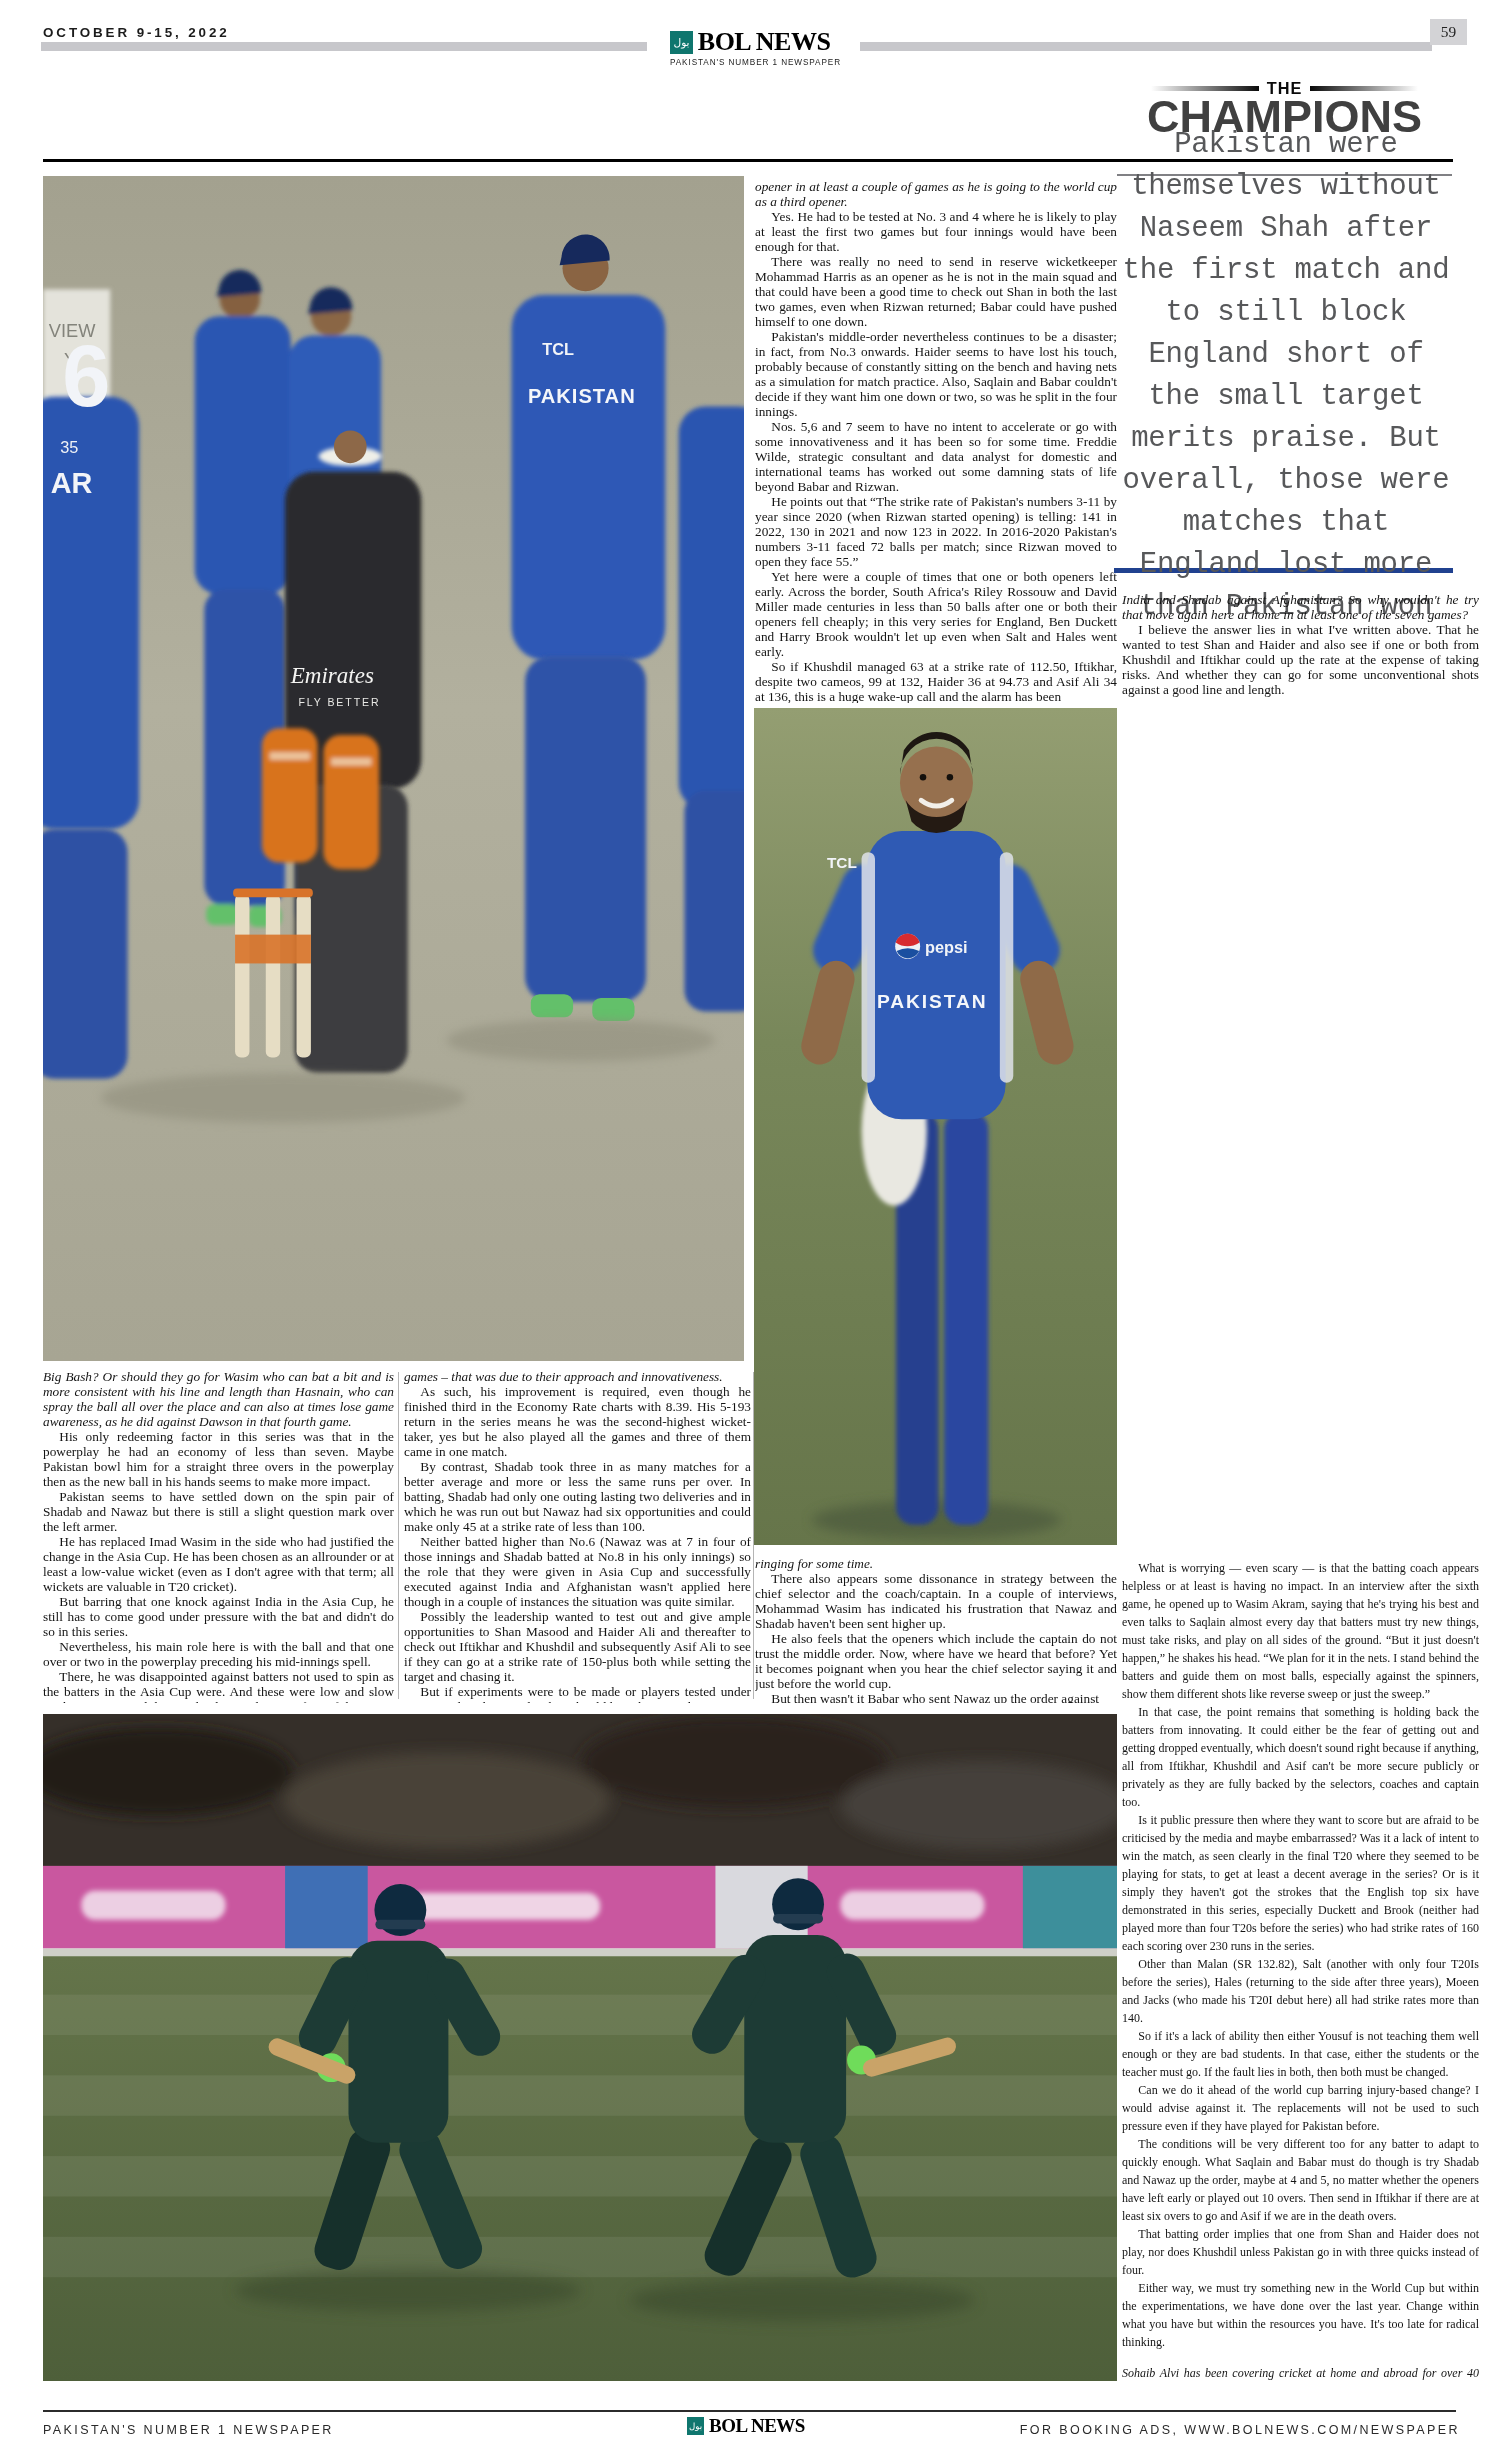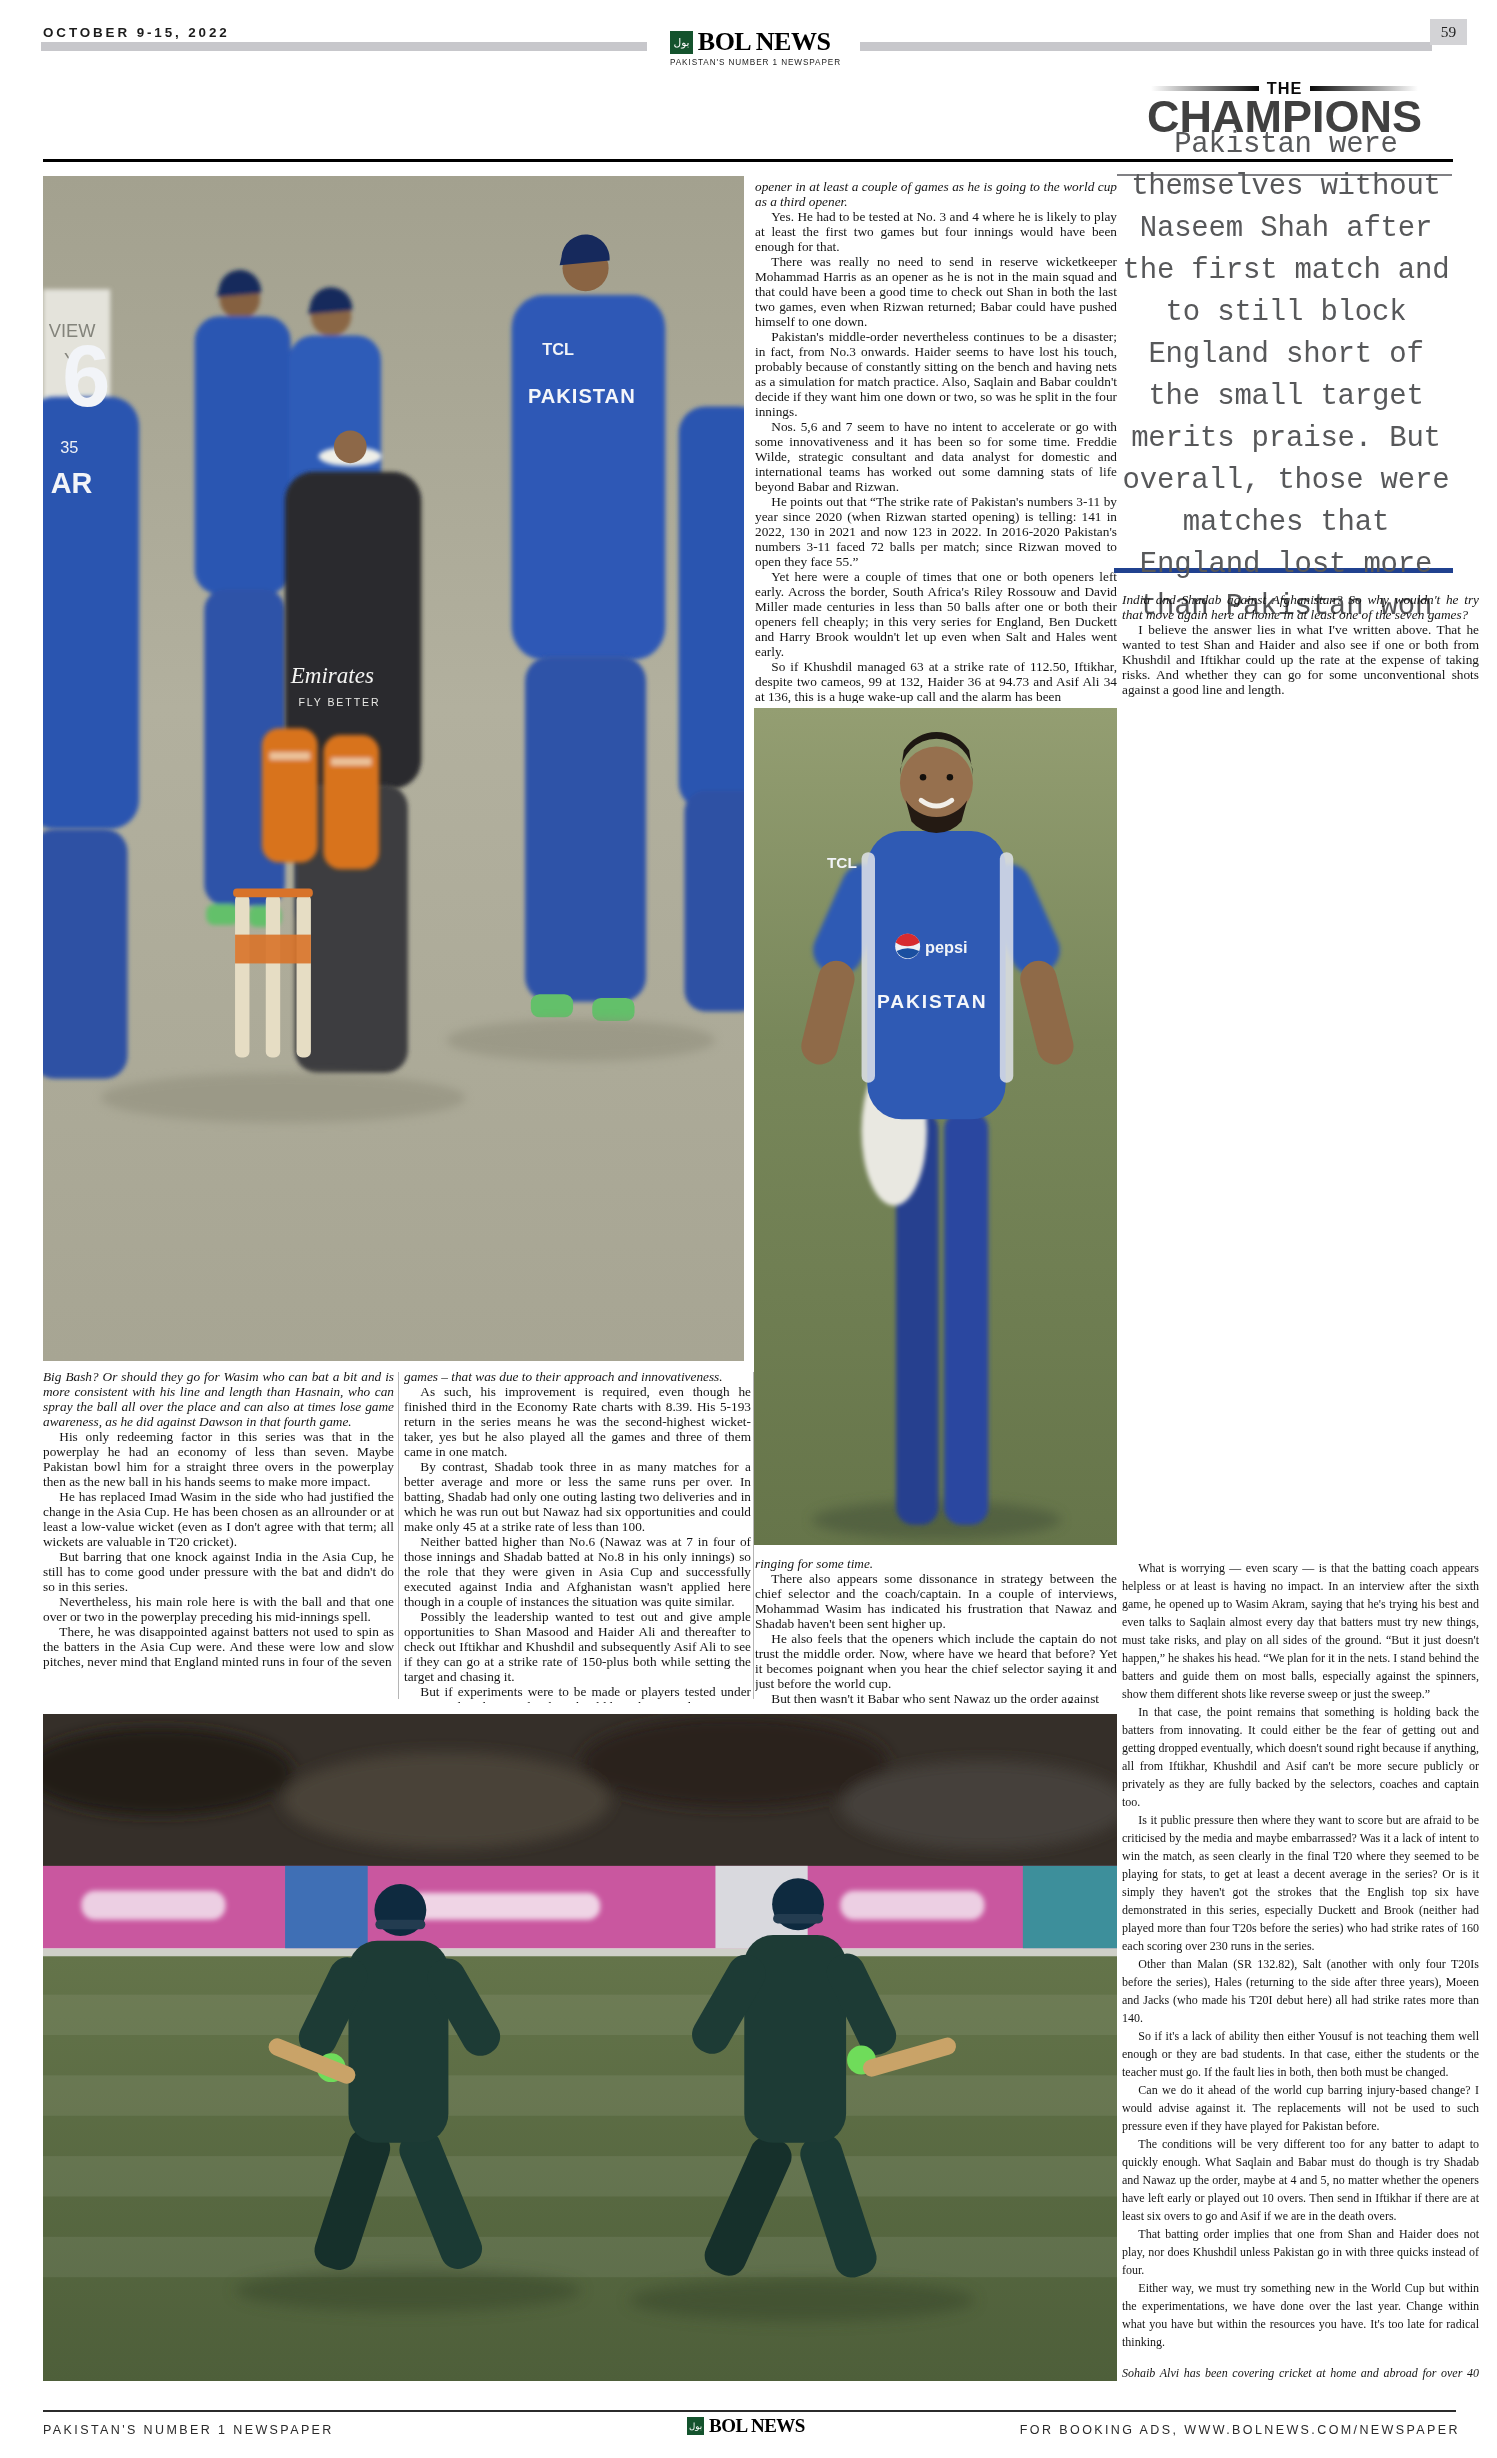--- a/index.html
+++ b/index.html
@@ -6,21 +6,21 @@
   .page{position:relative;width:1498px;height:2458px;background:#ffffff;margin:0 auto;
         font-family:"Liberation Serif",serif;color:#141414;overflow:hidden;}
   .abs{position:absolute;}
 
   
   .date{font-family:"Liberation Sans",sans-serif;font-size:13.4px;font-weight:600;letter-spacing:2.9px;color:#1c1c1c;}
   .graybar{background:#c7c7cb;height:8.6px;}
   .pagebox{background:#d3d3d6;width:37px;height:26px;display:flex;align-items:center;justify-content:center;
            font-family:Liberation Serif, serif;font-size:15.4px;color:#222;}
   .logo{display:flex;align-items:center;gap:4.8px;}
-  .logo .box{width:23px;height:23px;background:#14532d;color:#fff;display:flex;align-items:center;justify-content:center;
+  .logo .box{width:23px;height:23px;background:#0f766e;color:#fff;display:flex;align-items:center;justify-content:center;
              font-size:10.6px;font-family:"Liberation Sans",sans-serif;}
   .logo .word{font-family:"Liberation Serif",serif;font-weight:700;font-size:26px;letter-spacing:-0.5px;color:#000;}
   .tagline{font-family:"Liberation Sans",sans-serif;font-size:8.2px;letter-spacing:0.9px;color:#222;margin-top:1px;}
 
   
   .masthead{width:341px;text-align:center;}
   .masthead .the-row{display:flex;align-items:center;justify-content:center;gap:7.7px;}
   .masthead .the{font-family:"Liberation Sans",sans-serif;font-weight:800;font-size:16.3px;letter-spacing:1px;color:#0a0a0a;}
   .mbar{height:5.8px;width:108px;}
   .mbar.l{background:linear-gradient(to left,#0a0a0a,rgba(0,0,0,0));}
@@ -244,20 +244,21 @@
           <text x="178" y="255" font-family="Liberation Sans, sans-serif" font-size="17" font-weight="bold" fill="#f2f4f8">pepsi</text>
         </g>
         <text x="128" y="312" font-family="Liberation Sans, sans-serif" font-size="20" font-weight="bold" letter-spacing="2" fill="#f4f6fa">PAKISTAN</text>
       </g>
     </svg>
   </div>
 
   <div class="abs col" style="left:43px;top:1369px;width:351px;height:334px;">
     <p class="cont">Big Bash? Or should they go for Wasim who can bat a bit and is more consistent with his line and length than Hasnain, who can spray the ball all over the place and can also at times lose game awareness, as he did against Dawson in that fourth game.</p>
     <p>His only redeeming factor in this series was that in the powerplay he had an economy of less than seven. Maybe Pakistan bowl him for a straight three overs in the powerplay then as the new ball in his hands seems to make more impact.</p>
+    <p>Pakistan seems to have settled down on the spin pair of Shadab and Nawaz but there is still a slight question mark over the left armer.</p>
     <p>He has replaced Imad Wasim in the side who had justified the change in the Asia Cup. He has been chosen as an allrounder or at least a low-value wicket (even as I don't agree with that term; all wickets are valuable in T20 cricket).</p>
     <p>But barring that one knock against India in the Asia Cup, he still has to come good under pressure with the bat and didn't do so in this series.</p>
     <p>Nevertheless, his main role here is with the ball and that one over or two in the powerplay preceding his mid-innings spell.</p>
     <p>There, he was disappointed against batters not used to spin as the batters in the Asia Cup were. And these were low and slow pitches, never mind that England minted runs in four of the seven</p>
   </div>
 
   <div class="abs vrule" style="left:398px;top:1372px;height:327px;"></div>
 
   <div class="abs col" style="left:404px;top:1369px;width:347px;height:334px;">
     <p class="cont">games – that was due to their approach and innovativeness.</p>

